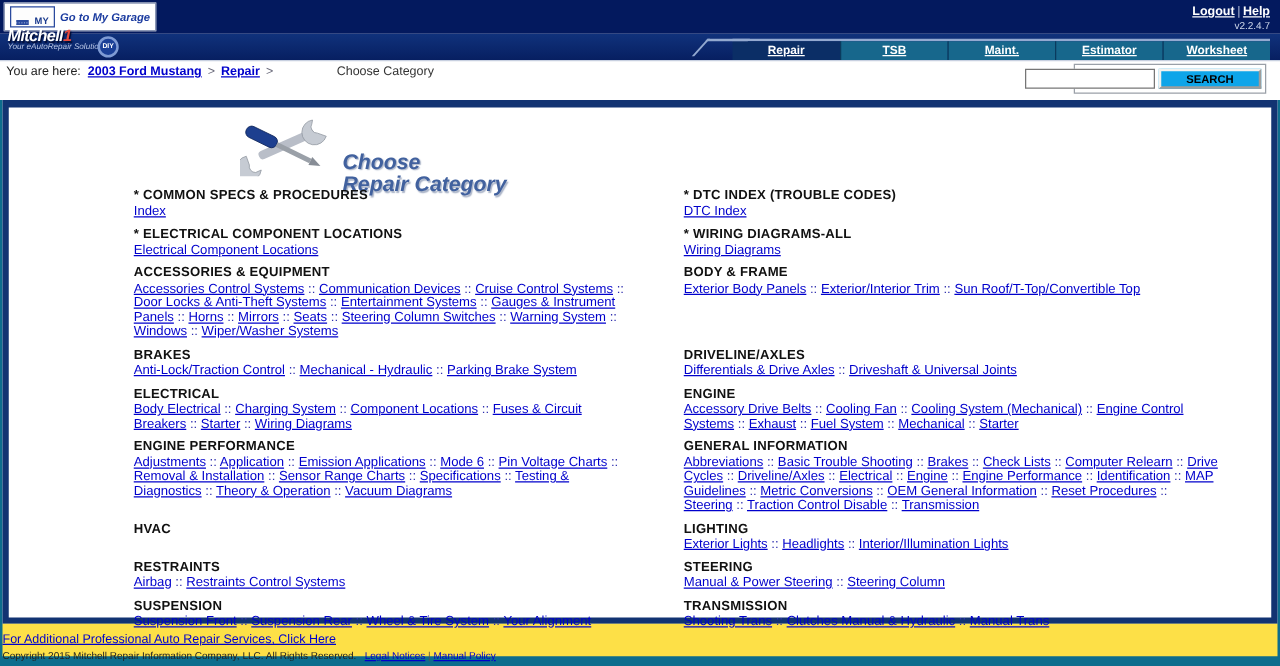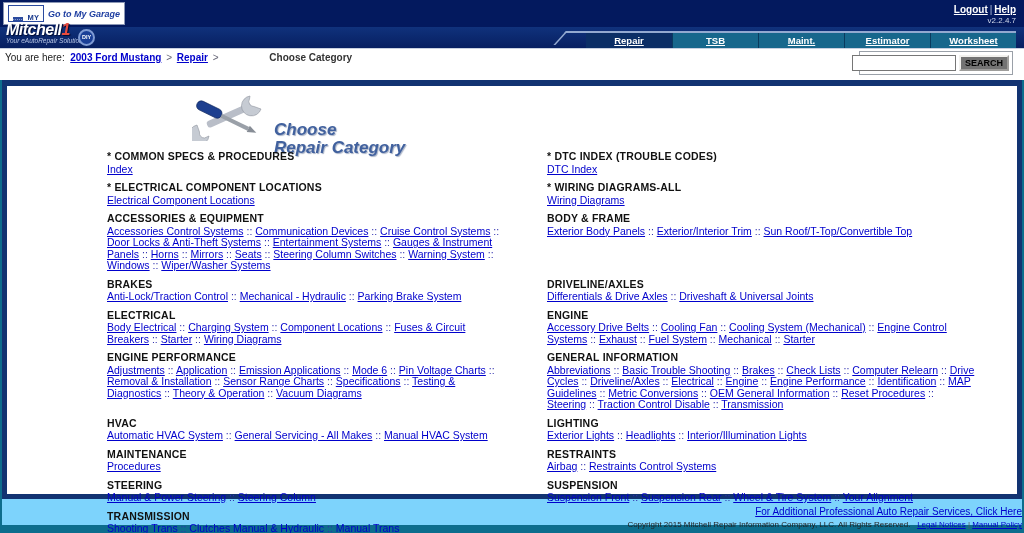--- a/index.html
+++ b/index.html
@@ -16,57 +16,57 @@
   .garage-label { font-size:9px; font-weight:bold; font-style:italic; color:#1c3ca0; line-height:10px; }
   .top-right { position:absolute; right:8px; top:4px; text-align:right; }
   .top-links { font-size:10px; font-weight:bold;margin-left:20px; }
   .top-links a { color:#fff; }
   .top-links .divider { color:#aebbd8; font-weight:normal; padding:0 2px; }
   .version { color:#cfd8ea; font-size:8px; margin-top:1px; }
 
   
   .logobar { height:21px; background:linear-gradient(#10327c, #071f61); position:relative; }
   .logo { position:absolute; left:6px; top:-6px; width:150px; }
-  .logo-text { font-style:italic; font-weight:bold; font-size:16px; color:#fff; text-shadow:1px 1px 1px #000a30; letter-spacing:-0.5px; }
+  .logo-text { font-style:italic; font-weight:bold; font-size:13px; color:#fff; text-shadow:1px 1px 1px #000a30; letter-spacing:-0.5px; }
   .logo-one { color:#e84b3e; }
   .tagline { font-size:6.5px; color:#b8c6e6; font-style:italic; margin-top:-2px; }
   .diy-badge { position:absolute; left:78px; top:2px; width:17px; height:17px; border-radius:50%; background:#1a3f97; border:2px solid #7f9bd4; color:#fff; font-size:5.5px; font-weight:bold; text-align:center; line-height:13px; }
   .tabs-wrap { position:absolute; right:8px; top:4px; display:flex; align-items:flex-start; }
   .tab-slant { width:34px; height:14px; border-top:2px solid #93a9d0; border-left:2px solid #93a9d0; transform:skewX(-42deg); transform-origin:top right; margin-right:-14px; }
   .tabs { display:flex; border-top:2px solid #93a9d0; }
   .tab { width:86px; text-align:center; background:#17678c; color:#fff; font-size:9.5px; font-weight:bold; text-decoration:underline; padding:2px 0 3px 0; border-left:1px solid #0a3a5e; cursor:pointer; }
   .tab.active { background:#0b2e66; border-left:none; }
 
   
   .crumb-band { height:32px; background:#fff; position:relative; border-top:1px solid #c8d0e0; }
   .breadcrumb { padding:3px 0 0 5px; font-size:10px; color:#333; }
   .breadcrumb .prefix { font-weight:normal; color:#222; }
   .breadcrumb a { color:#0000cc; font-weight:bold; }
   .breadcrumb .sep { color:#667; padding:0 2px; }
-  .breadcrumb .current { font-weight:bold; color:#333;padding-left:46px; }
+  .breadcrumb .current { font-weight:normal; color:#333;padding-left:46px; }
   .search-box { position:absolute; right:11px; top:2px; width:154px; height:24px; border:1px solid #9aa0a8; background:#fff; display:flex; align-items:center; justify-content:flex-end; gap:3px; padding:0 3px; }
   .search-input { width:104px; height:16px; border:1px solid #767676; font-size:10px; padding:0 2px; }
-  .search-btn { font-family:"Liberation Sans",sans-serif; font-size:9px; font-weight:bold; color:#000; padding:1px 4px; background:#737373; border:2px outset #f2f1ee; cursor:pointer; }
+  .search-btn { font-family:"Liberation Sans",sans-serif; font-size:9px; font-weight:bold; color:#000; padding:1px 20px; background:#0ea5e9; border:2px outset #f2f1ee; cursor:pointer; }
 
   
   .outer { height:453px; background:#0d6d8d; padding:0 2px; }
   .main-box { height:419px; background:#fff; border:5px solid #123372; border-top-width:6px; }
 
   .title-row { display:flex; align-items:flex-start; gap:8px; margin:7px 0 0 185px; height:52px; }
   .tools-icon { width:74px; height:48px; flex:0 0 auto; }
   .title-text { font-size:17px; font-style:italic; font-weight:bold; color:#41619e; line-height:18px; text-shadow:1px 1px 1px #a8b2c6; padding-top:3px;margin-top:25px; }
 
   .cat-grid { display:grid; grid-template-columns:402px 428px; column-gap:38px; margin:6px 0 0 100px; }
   .cat-cell { margin-bottom:7px; font-size:10.5px; line-height:11.5px; }
   .cat-heading { font-weight:bold; color:#111; margin-bottom:1px; letter-spacing:0.2px; }
   .cat-link { color:#0000cc; }
   .link-sep { color:#2f2fae; text-decoration:none; }
 
   
-  .footer { background:#7dd3fc; height:26px; text-align:right; padding-top:2px; }
+  .footer { background:#fde047; height:26px; text-align:left; padding-top:2px; }
   .footer-promo a { font-size:10px; color:#0000cc; }
   .footer-copy { font-size:8px; color:#222; margin-top:1px; }
   .footer-copy a { color:#0000cc; }
   .footer-copy .divider { color:#555; }
 </style>
 </head>
 <body>
 
 <div class="topbar">
   <div class="mycars-btn">
@@ -185,29 +185,24 @@
         <div class="cat-cell">
           <div class="cat-heading">ENGINE PERFORMANCE</div>
           <div><a class="cat-link">Adjustments</a><span class="link-sep"> :: </span><a class="cat-link">Application</a><span class="link-sep"> :: </span><a class="cat-link">Emission Applications</a><span class="link-sep"> :: </span><a class="cat-link">Mode 6</a><span class="link-sep"> :: </span><a class="cat-link">Pin Voltage Charts</a><span class="link-sep"> :: </span><a class="cat-link">Removal &amp; Installation</a><span class="link-sep"> :: </span><a class="cat-link">Sensor Range Charts</a><span class="link-sep"> :: </span><a class="cat-link">Specifications</a><span class="link-sep"> :: </span><a class="cat-link">Testing &amp; Diagnostics</a><span class="link-sep"> :: </span><a class="cat-link">Theory &amp; Operation</a><span class="link-sep"> :: </span><a class="cat-link">Vacuum Diagrams</a></div>
         </div>
         <div class="cat-cell">
           <div class="cat-heading">GENERAL INFORMATION</div>
           <div><a class="cat-link">Abbreviations</a><span class="link-sep"> :: </span><a class="cat-link">Basic Trouble Shooting</a><span class="link-sep"> :: </span><a class="cat-link">Brakes</a><span class="link-sep"> :: </span><a class="cat-link">Check Lists</a><span class="link-sep"> :: </span><a class="cat-link">Computer Relearn</a><span class="link-sep"> :: </span><a class="cat-link">Drive Cycles</a><span class="link-sep"> :: </span><a class="cat-link">Driveline/Axles</a><span class="link-sep"> :: </span><a class="cat-link">Electrical</a><span class="link-sep"> :: </span><a class="cat-link">Engine</a><span class="link-sep"> :: </span><a class="cat-link">Engine Performance</a><span class="link-sep"> :: </span><a class="cat-link">Identification</a><span class="link-sep"> :: </span><a class="cat-link">MAP Guidelines</a><span class="link-sep"> :: </span><a class="cat-link">Metric Conversions</a><span class="link-sep"> :: </span><a class="cat-link">OEM General Information</a><span class="link-sep"> :: </span><a class="cat-link">Reset Procedures</a><span class="link-sep"> :: </span><a class="cat-link">Steering</a><span class="link-sep"> :: </span><a class="cat-link">Traction Control Disable</a><span class="link-sep"> :: </span><a class="cat-link">Transmission</a></div>
         </div>
         <div class="cat-cell">
           <div class="cat-heading">HVAC</div>
-          <div><a class="cat-link">Automatic HVAC System</a><span class="link-sep"> :: </span><a class="cat-link">General Servicing - All Makes</a><span class="link-sep"> :: </span><a class="cat-link">Manual HVAC System</a></div>
         </div>
         <div class="cat-cell">
           <div class="cat-heading">LIGHTING</div>
           <div><a class="cat-link">Exterior Lights</a><span class="link-sep"> :: </span><a class="cat-link">Headlights</a><span class="link-sep"> :: </span><a class="cat-link">Interior/Illumination Lights</a></div>
-        </div>
-        <div class="cat-cell">
-          <div class="cat-heading">MAINTENANCE</div>
-          <div><a class="cat-link">Procedures</a></div>
         </div>
         <div class="cat-cell">
           <div class="cat-heading">RESTRAINTS</div>
           <div><a class="cat-link">Airbag</a><span class="link-sep"> :: </span><a class="cat-link">Restraints Control Systems</a></div>
         </div>
         <div class="cat-cell">
           <div class="cat-heading">STEERING</div>
           <div><a class="cat-link">Manual &amp; Power Steering</a><span class="link-sep"> :: </span><a class="cat-link">Steering Column</a></div>
         </div>
         <div class="cat-cell">

